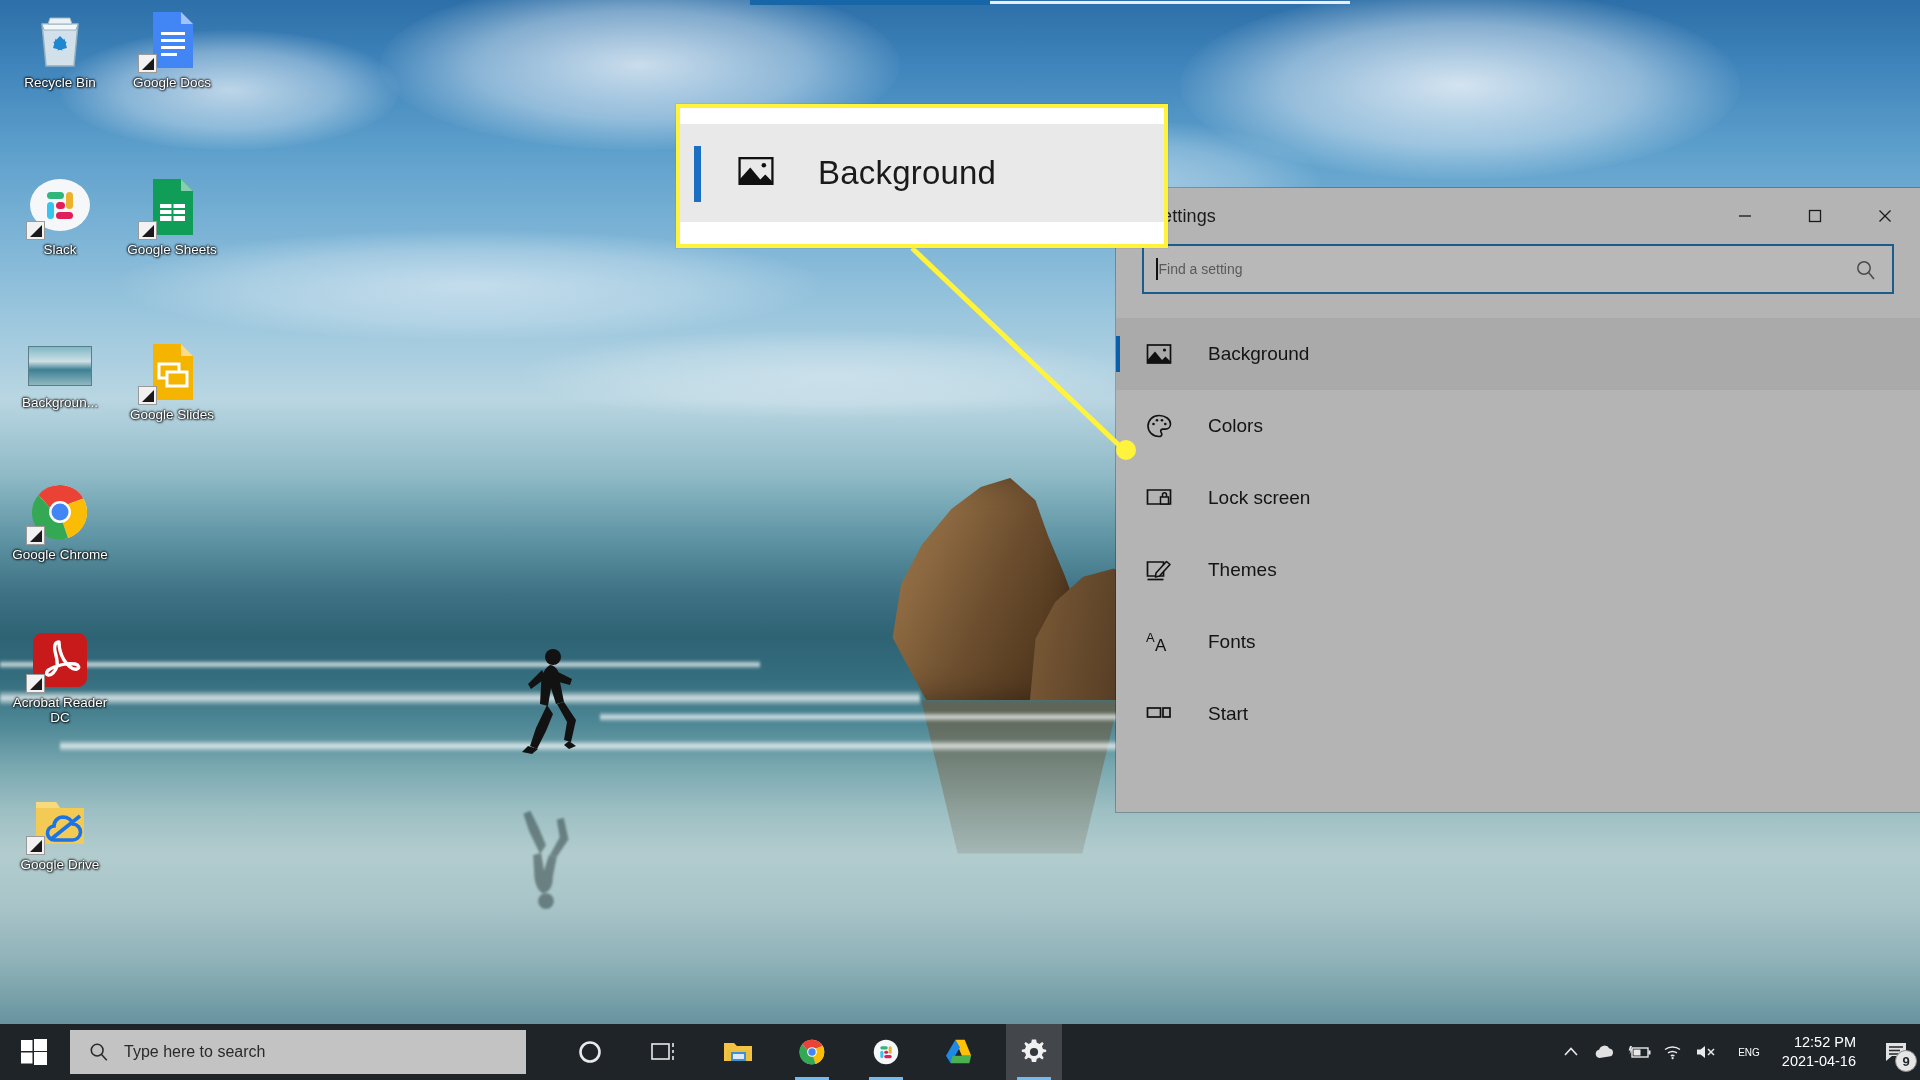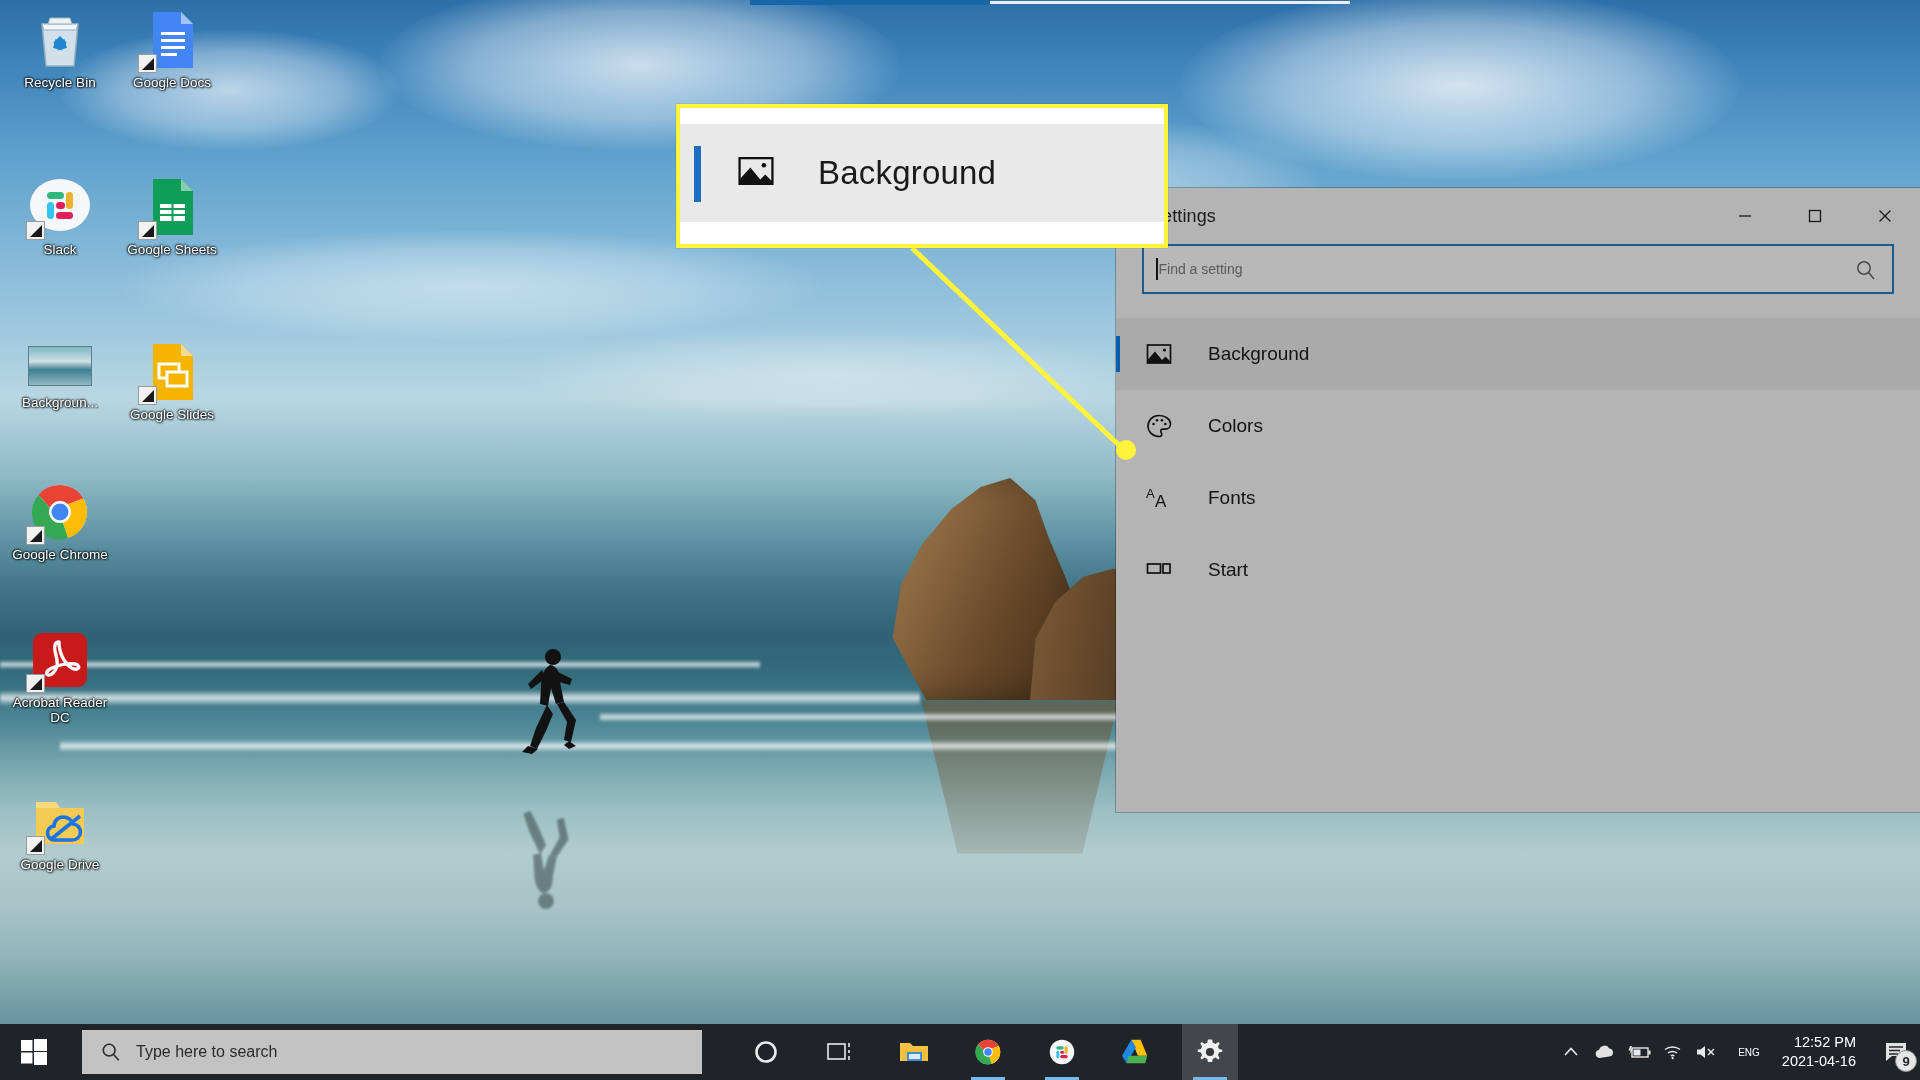--- a/index.html
+++ b/index.html
@@ -220,24 +220,24 @@
     width: 1920px; height: 56px;
     background: #1f2429;
     display: flex; align-items: center;
     z-index: 50;
   }
   #start-button {
     width: 68px; height: 56px;
     display: flex; align-items: center; justify-content: center;
   }
   #tb-search {
-    width: 620px; height: 44px;
+    width: 456px; height: 44px;
     background: #c3c3c3;
     display: flex; align-items: center;
-    margin-left: 14px;
+    margin-left: 2px;
   }
   #tb-search-text {
     font-size: 16px; color: #2a2a2a; margin-left: 14px;
   }
   .tbicon {
     width: 56px; height: 56px;
     display: flex; align-items: center; justify-content: center;
     position: relative;
   }
   .tbicon.active { background: rgba(255,255,255,.16); }
@@ -513,21 +513,43 @@
           <path d="M14 3.5 C7.6 3.5 3 8.2 3 14 c0 5.8 4.6 10.5 11 10.5 c1.9 0 2.8 -1.1 2.8 -2.3 c0 -1.3 -1.1 -1.8 -1.1 -3 c0 -1.2 1 -2.1 2.3 -2.1 h2.3 c3 0 5.2 -2.2 5.2 -5.2 C25.5 7.4 20.5 3.5 14 3.5 Z" fill="none" stroke="#111" stroke-width="1.6"></path>
           <circle cx="8.5" cy="12" r="1.3" fill="#111"></circle>
           <circle cx="12" cy="8.3" r="1.3" fill="#111"></circle>
           <circle cx="17" cy="8.3" r="1.3" fill="#111"></circle>
           <circle cx="20.3" cy="12" r="1.3" fill="#111"></circle>
         </svg>
       </div>
       <div class="slabel">Colors</div>
     </div>
 
-
+    <div class="srow">
+
+      <div class="sicon">
+        <svg width="28" height="28" viewBox="0 0 28 28">
+          <path d="M2.5 6 h23 v14 h-23 z" fill="none" stroke="#111" stroke-width="1.7"></path>
+          <rect x="15.5" y="13" width="8" height="7" fill="#b4b4b4" stroke="#111" stroke-width="1.5"></rect>
+          <path d="M17.5 13 v-2.2 a2 2 0 0 1 4 0 V13" fill="none" stroke="#111" stroke-width="1.5"></path>
+        </svg>
+      </div>
+      <div class="slabel">Lock screen</div>
+    </div>
+
+    <div class="srow">
+
+      <div class="sicon">
+        <svg width="28" height="28" viewBox="0 0 28 28">
+          <path d="M2.5 6 h16 v14 h-16 z" fill="none" stroke="#111" stroke-width="1.7"></path>
+          <line x1="2.5" y1="23.5" x2="18.5" y2="23.5" stroke="#111" stroke-width="1.7"></line>
+          <path d="M11 17 L21.5 5.5 L25 8.5 L14.5 20 L10.5 21 Z" fill="#b4b4b4" stroke="#111" stroke-width="1.6" stroke-linejoin="round"></path>
+        </svg>
+      </div>
+      <div class="slabel">Themes</div>
+    </div>
 
     <div class="srow">
 
       <div class="sicon">
         <svg width="28" height="28" viewBox="0 0 28 28">
           <text x="1" y="14" font-family="Liberation Sans, sans-serif" font-size="13" fill="#111">A</text>
           <text x="10" y="23" font-family="Liberation Sans, sans-serif" font-size="17" fill="#111">A</text>
         </svg>
       </div>
       <div class="slabel">Fonts</div>

